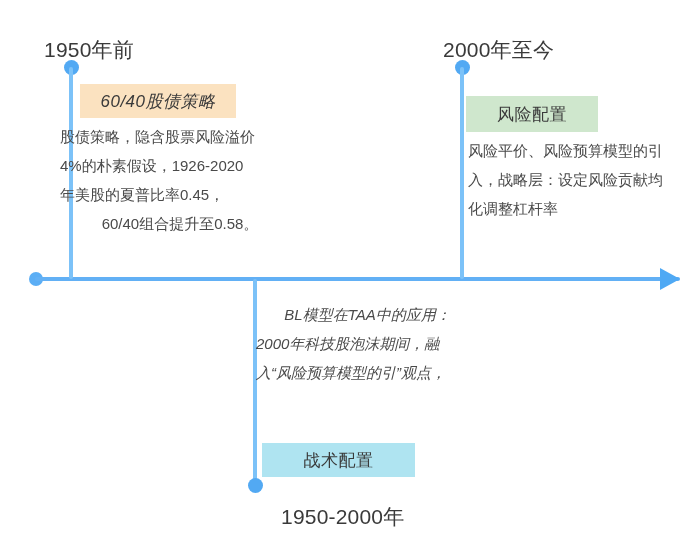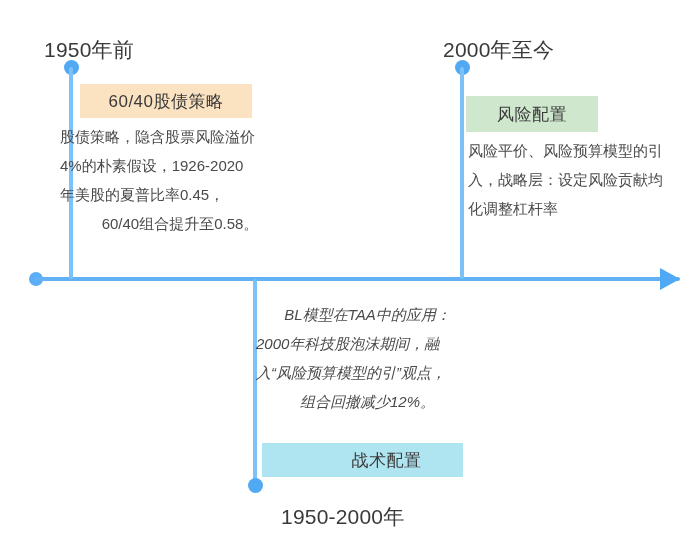--- a/index.html
+++ b/index.html
@@ -48,23 +48,23 @@
   }
   .period-top-left{left:44px;top:36px;}
   .period-top-right{left:443px;top:36px;}
   .period-bottom{left:233px;top:503px;margin-left:48px;}
 
   
   .badge{
     position:absolute;display:flex;align-items:center;justify-content:center;
     font-size:17px;color:#3a3a3a;letter-spacing:0.5px;
   }
-  .badge-strategic{left:80px;top:84px;width:172px;height:34px;background:#FBE2C0;}
+  .badge-strategic{left:80px;top:84px;width:156px;height:34px;background:#FBE2C0;font-style:italic;}
   .badge-risk{left:466px;top:84px;width:132px;height:36px;background:#CFE7CD;margin-top:12px;}
-  .badge-tactical{left:262px;top:443px;width:153px;height:34px;background:#AFE4F1;padding-left:48px;}
+  .badge-tactical{left:262px;top:443px;width:153px;height:34px;background:#AFE4F1;}
 
   
   .body-block{
     position:absolute;font-size:15px;line-height:29px;color:#4a4a4a;
     text-align:center;
   }
   .body-block .ln{display:block;white-space:nowrap;}
   .body-left{left:60px;top:122px;width:240px;}
   .body-left .ln:nth-child(1),
   .body-left .ln:nth-child(2),
@@ -111,20 +111,19 @@
     <span class="ln">化调整杠杆率</span>
   </div>
 
   <div class="connector conn-bottom"></div>
   <div class="node-dot dot-bottom"></div>
 
   <div class="body-block body-bottom">
     <span class="ln">BL模型在TAA中的应用：</span>
     <span class="ln">2000年科技股泡沫期间，融</span>
     <span class="ln">入“风险预算模型的引”观点，</span>
-    <span class="ln">组合回撤减少12%。</span>
   </div>
 
   <div class="badge badge-tactical">战术配置</div>
 
   <div class="period-label period-bottom">1950-2000年</div>
 
 </div>
 
 </body></html>

